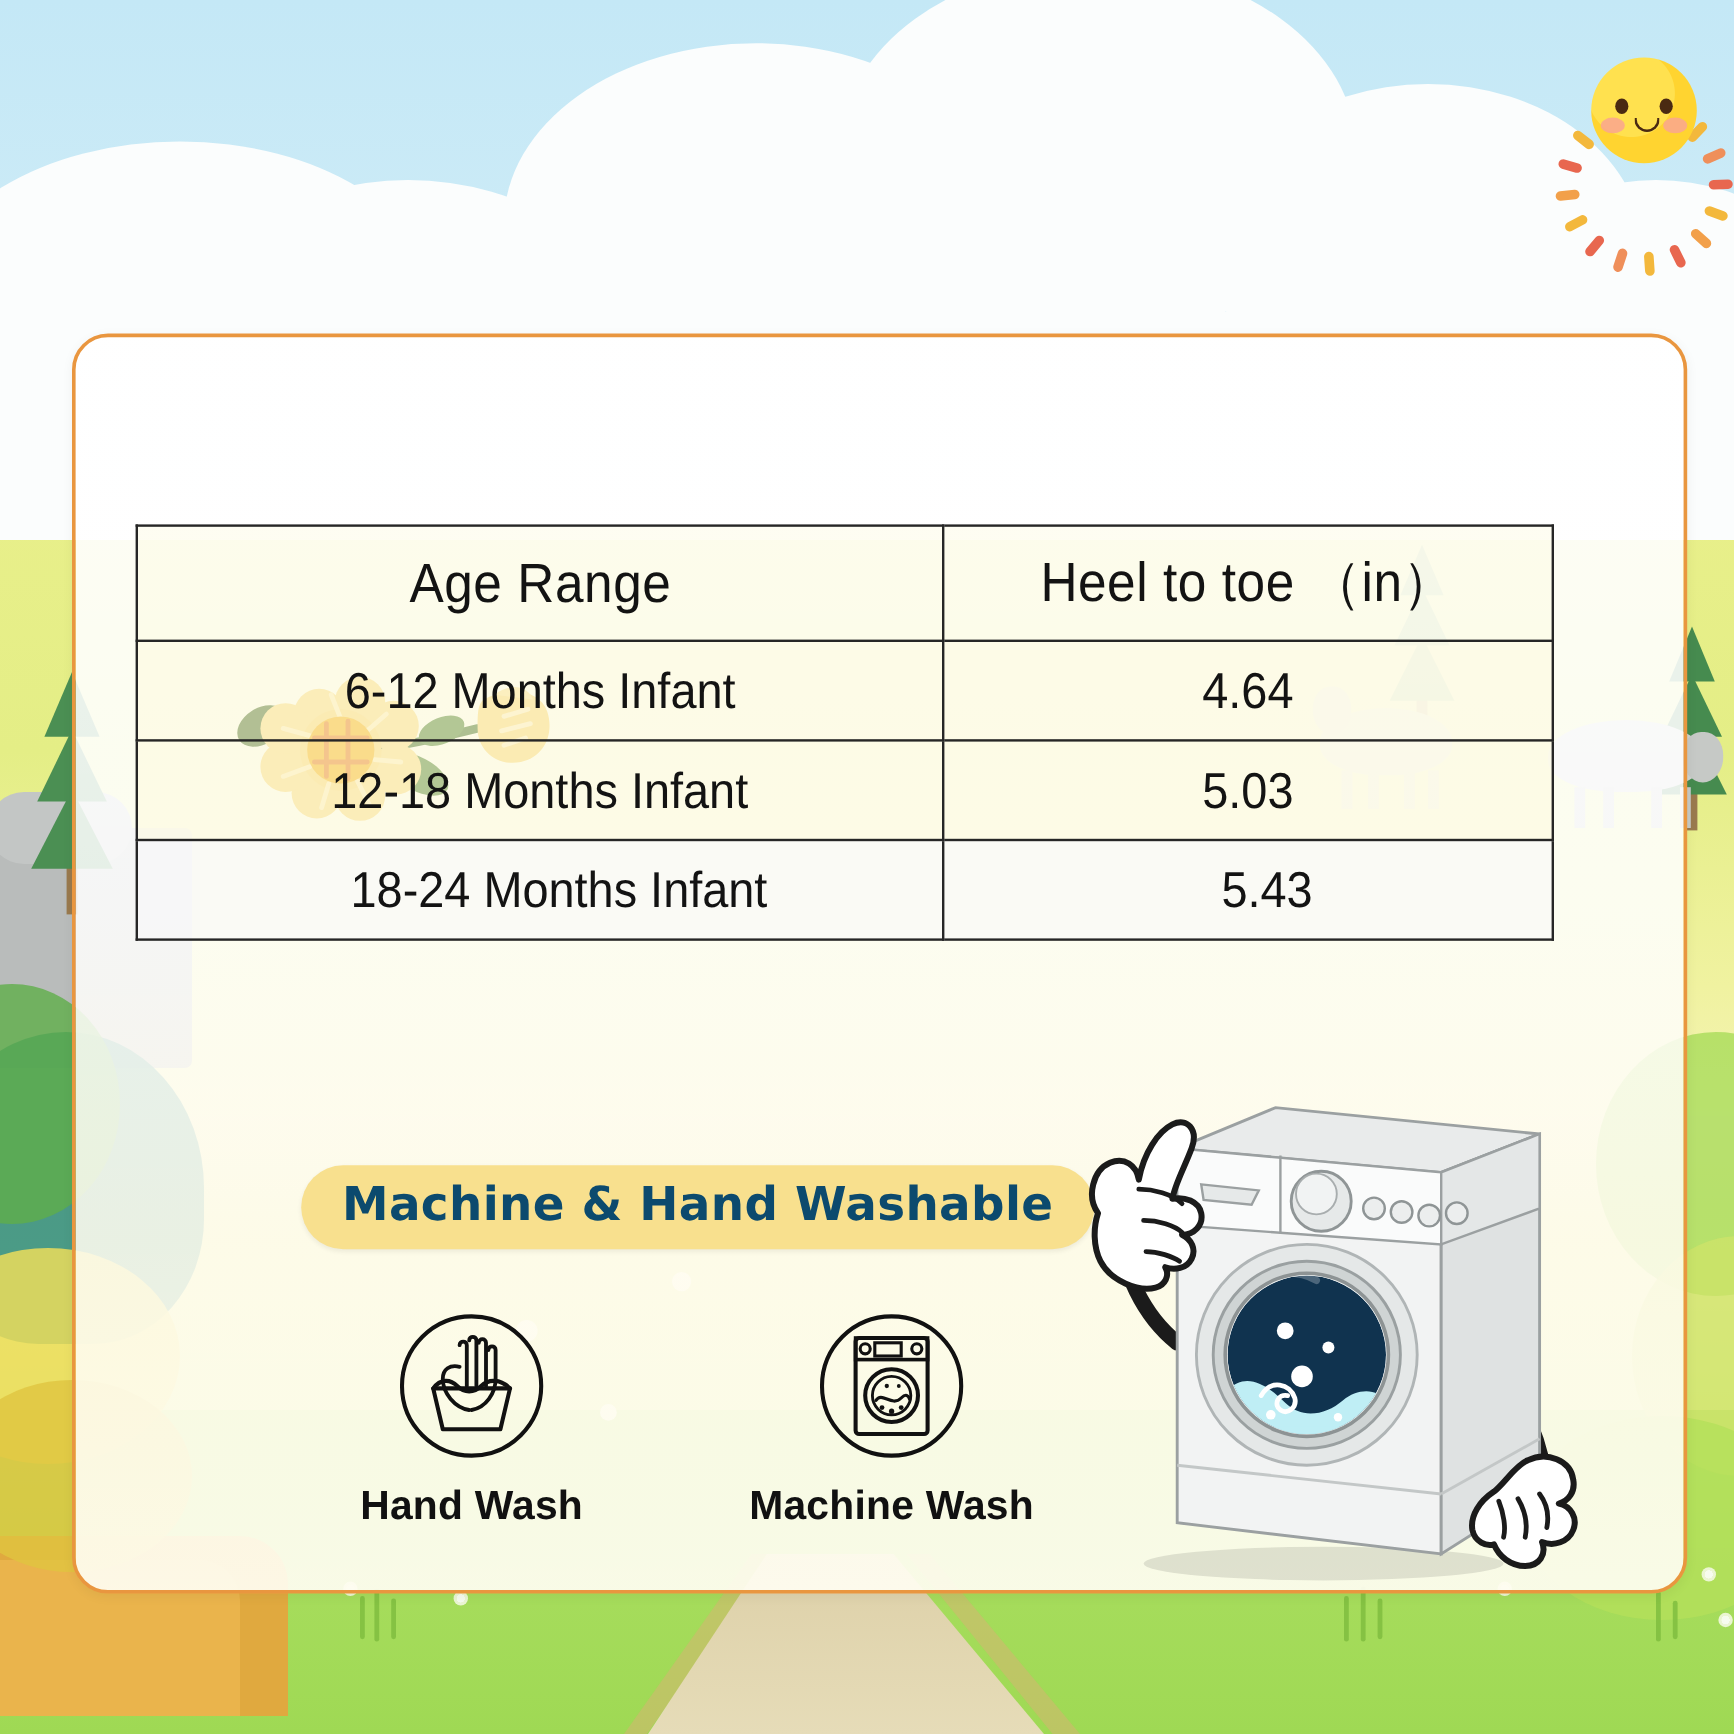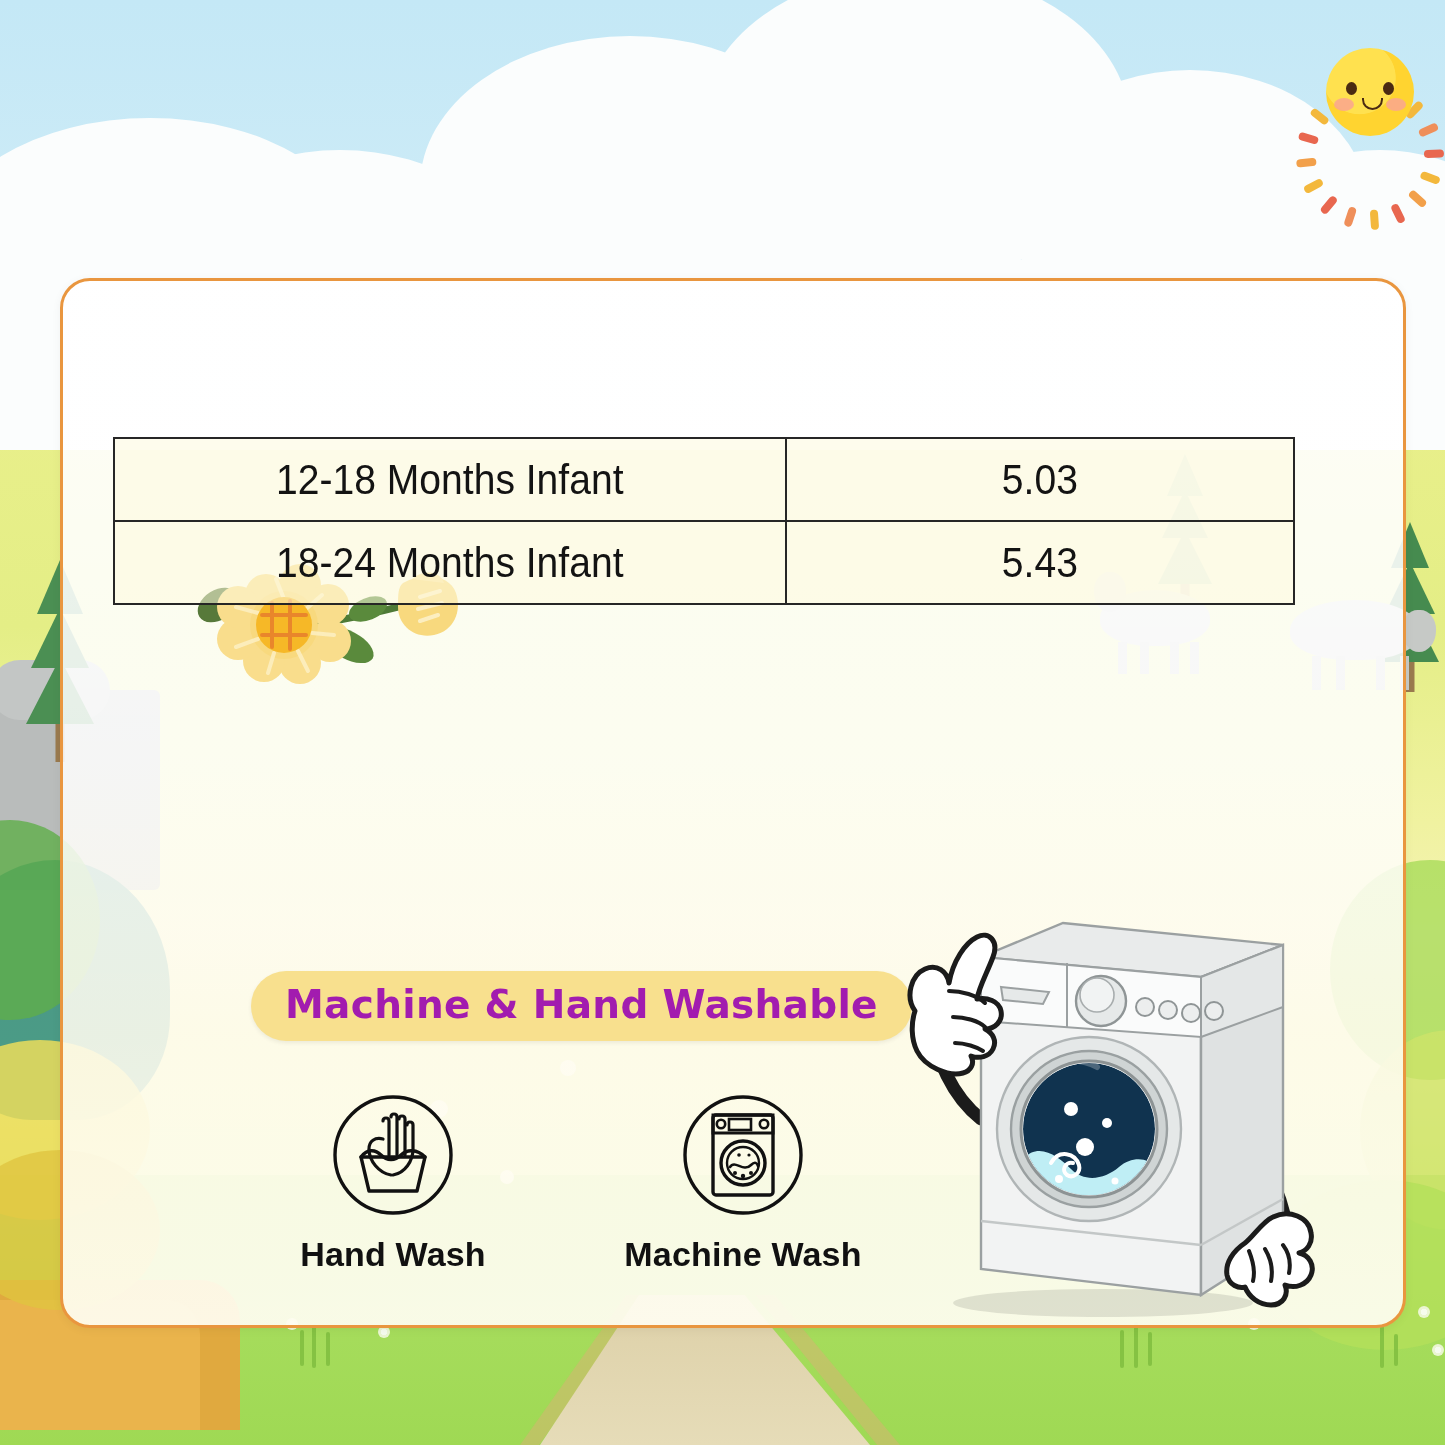--- a/index.html
+++ b/index.html
@@ -110,21 +110,21 @@
   #size-table tr.row:nth-child(4) td{background:rgba(247,247,250,.55);padding-left:32px;}
   #size-table col.c1{width:672px;}
   #size-table col.c2{width:508px;}
   .cell-txt{display:inline-block;transform:scaleX(.93);transform-origin:center;}
 
   
   #wash-badge{position:absolute;left:188px;top:690px;
     background:#F8E08E;border-radius:40px;padding:11px 34px 14px;
     box-shadow:0 2px 4px rgba(0,0,0,.07);}
   #wash-badge span{font-family:"DejaVu Sans", sans-serif;font-weight:bold;
-    font-size:39px;color:#a21caf;letter-spacing:.3px;white-space:nowrap;}
+    font-size:39px;color:#0c4a6e;letter-spacing:.3px;white-space:nowrap;}
 
   
   .wash-item{position:absolute;text-align:center;width:300px;}
   .wash-item .circle{width:124px;height:124px;margin:0 auto;}
   .wash-item .cap{margin-top:14px;font-family:"Liberation Sans", sans-serif;
     font-weight:bold;font-size:34px;color:#111;letter-spacing:.2px;}
   #wash-hand{left:180px;top:812px;}
   #wash-machine{left:530px;top:812px;}
 
   
@@ -290,20 +290,36 @@
       </g>
     </svg>
 
 
     <table id="size-table">
       <colgroup>
           <col class="c1">
           <col class="c2">
         </colgroup>
       <tbody>
+        <tr class="head">
+          <td>
+            <span class="cell-txt">Age Range</span>
+          </td>
+          <td>
+            <span class="cell-txt">Heel to toe （in）</span>
+          </td>
+        </tr>
+        <tr class="row">
+          <td>
+            <span class="cell-txt">6-12  Months Infant</span>
+          </td>
+          <td>
+            <span class="cell-txt">4.64</span>
+          </td>
+        </tr>
         <tr class="row">
           <td>
             <span class="cell-txt">12-18  Months Infant</span>
           </td>
           <td>
             <span class="cell-txt">5.03</span>
           </td>
         </tr>
         <tr class="row">
           <td>

